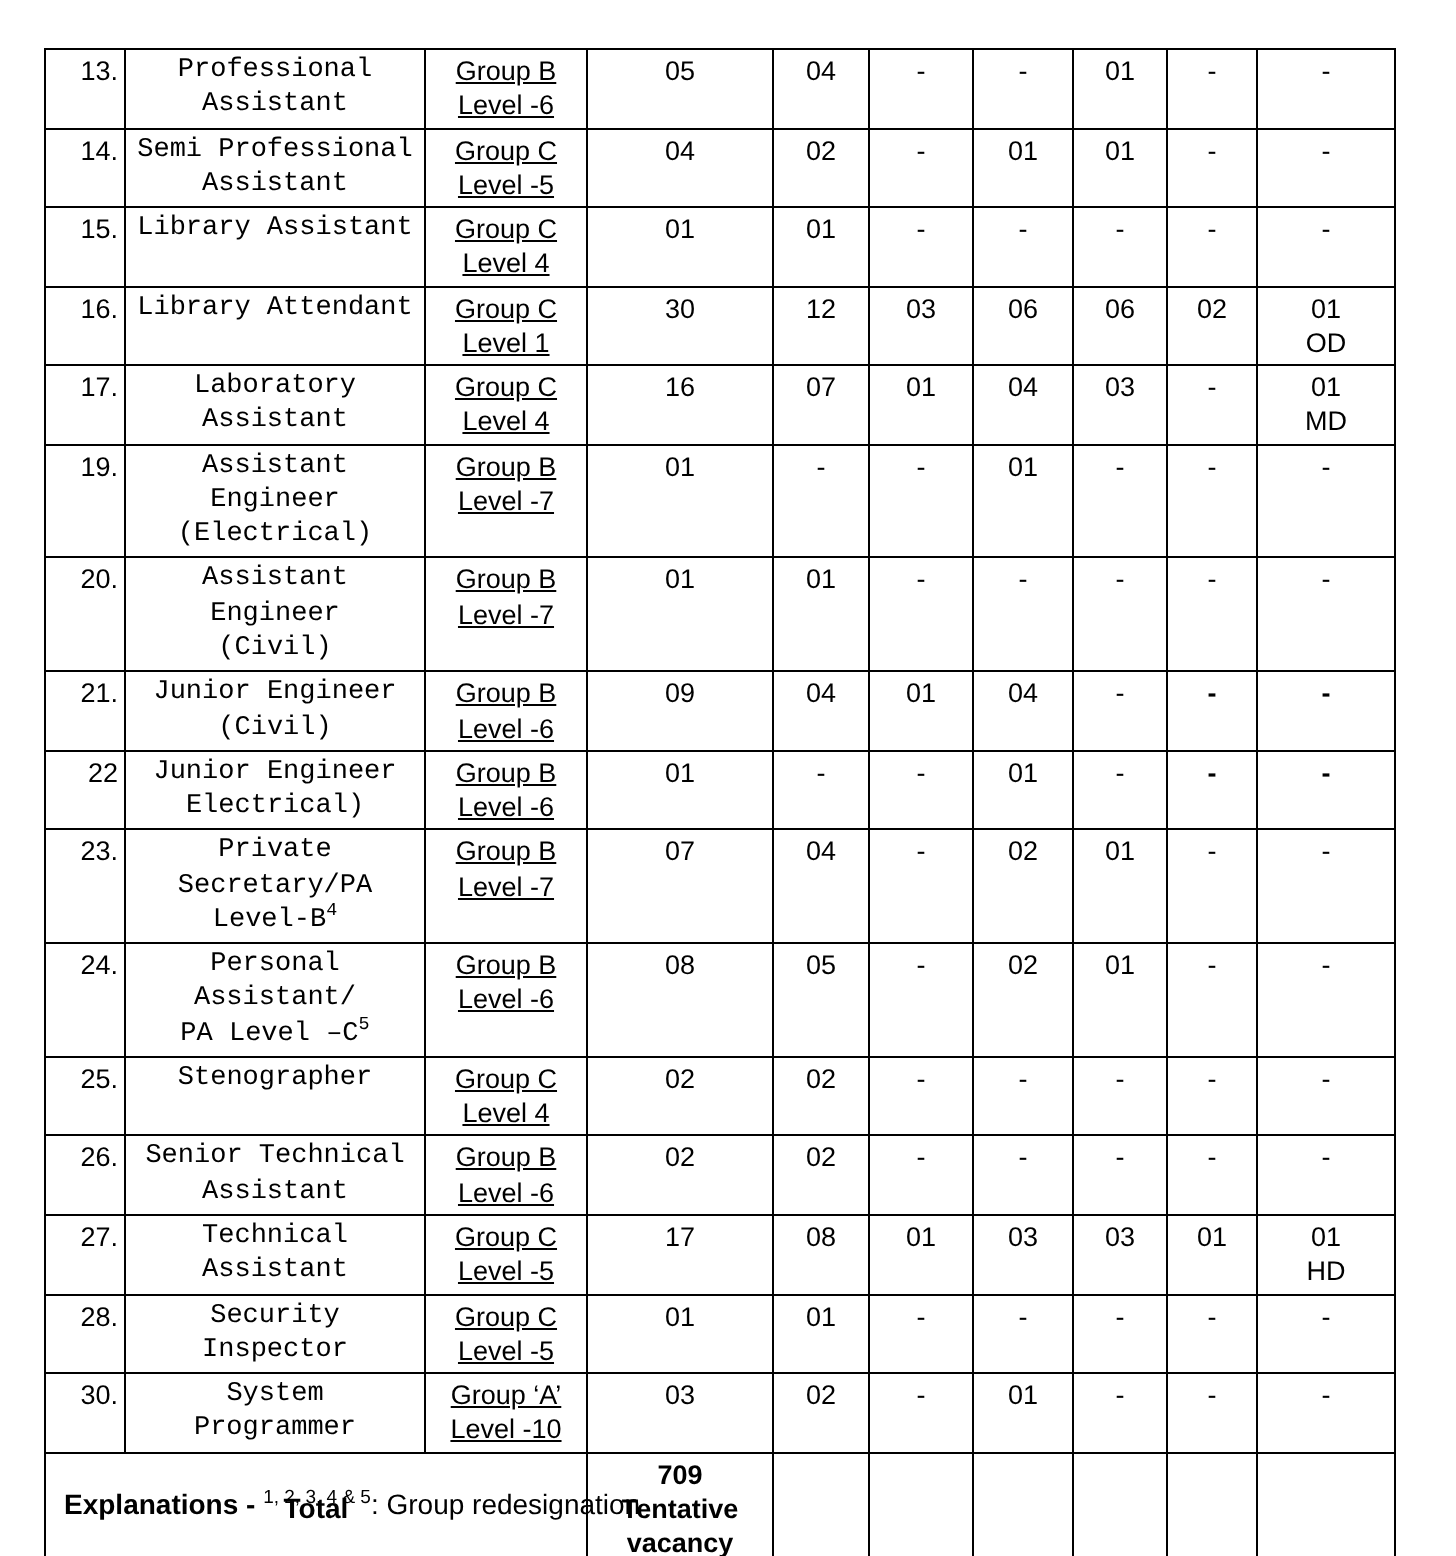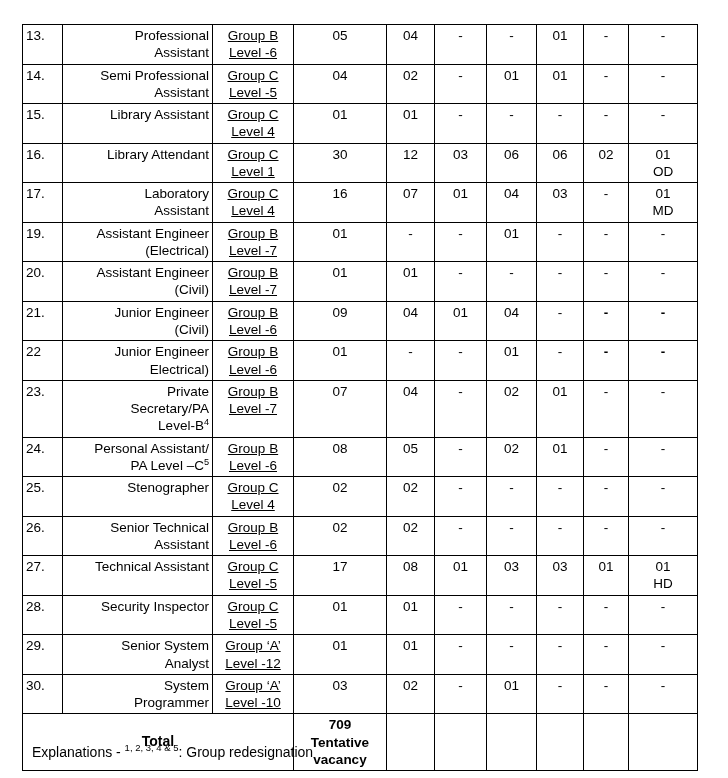--- a/index.html
+++ b/index.html
@@ -42,22 +42,22 @@
   col.c-post  { width: 150px; }
   col.c-group { width: 81px; }
   col.c-total { width: 93px; }
   col.c-ur    { width: 48px; }
   col.c-sc    { width: 52px; }
   col.c-st    { width: 50px; }
   col.c-obc   { width: 47px; }
   col.c-ews   { width: 45px; }
   col.c-pwd   { width: 69px; }
 
-  td.sl     { text-align: left; padding-left: 6px; }
-  td.post   { text-align: right; padding-left: 6px; }
+  td.sl     { text-align: right; padding-left: 6px; }
+  td.post   { text-align: center; padding-left: 6px; font-family: Liberation Mono, monospace; }
   td.group  { text-align: center; text-decoration: underline; }
   td.num    { text-align: center; }
   td.dash   { text-align: center; }
   td.dash-bold { text-align: center; font-weight: bold; }
 
   .multi { white-space: pre-line; }
 
   sup {
     font-size: 0.68em;
     vertical-align: super;
@@ -81,21 +81,21 @@
   }
 
   #explanations {
     position: absolute;
     left: 32px;
     top: 744px;
     font-size: 14px;
     white-space: nowrap;
   }
   #explanations .exp-label {
-    font-weight: normal;
+    font-weight: bold;
   }
   #explanations .exp-marks {
     font-size: 9.5px;
     vertical-align: super;
     line-height: 0;
     text-align: center;
   }
 </style>
 </head>
 <body>
@@ -319,34 +319,20 @@
 Level -5</td>
           <td class="num">01</td>
           <td class="num multi">01</td>
           <td class="dash">-</td>
           <td class="dash">-</td>
           <td class="dash">-</td>
           <td class="dash">-</td>
           <td class="dash">-</td>
         </tr>
         <tr>
-          <td class="sl">29.</td>
-          <td class="post multi">Senior System
-Analyst</td>
-          <td class="group multi">Group ‘A’
-Level -12</td>
-          <td class="num">01</td>
-          <td class="num multi">01</td>
-          <td class="dash">-</td>
-          <td class="dash">-</td>
-          <td class="dash">-</td>
-          <td class="dash">-</td>
-          <td class="dash">-</td>
-        </tr>
-        <tr>
           <td class="sl">30.</td>
           <td class="post multi">System
 Programmer</td>
           <td class="group multi">Group ‘A’
 Level -10</td>
           <td class="num">03</td>
           <td class="num multi">02</td>
           <td class="dash">-</td>
           <td class="num multi">01</td>
           <td class="dash">-</td>

